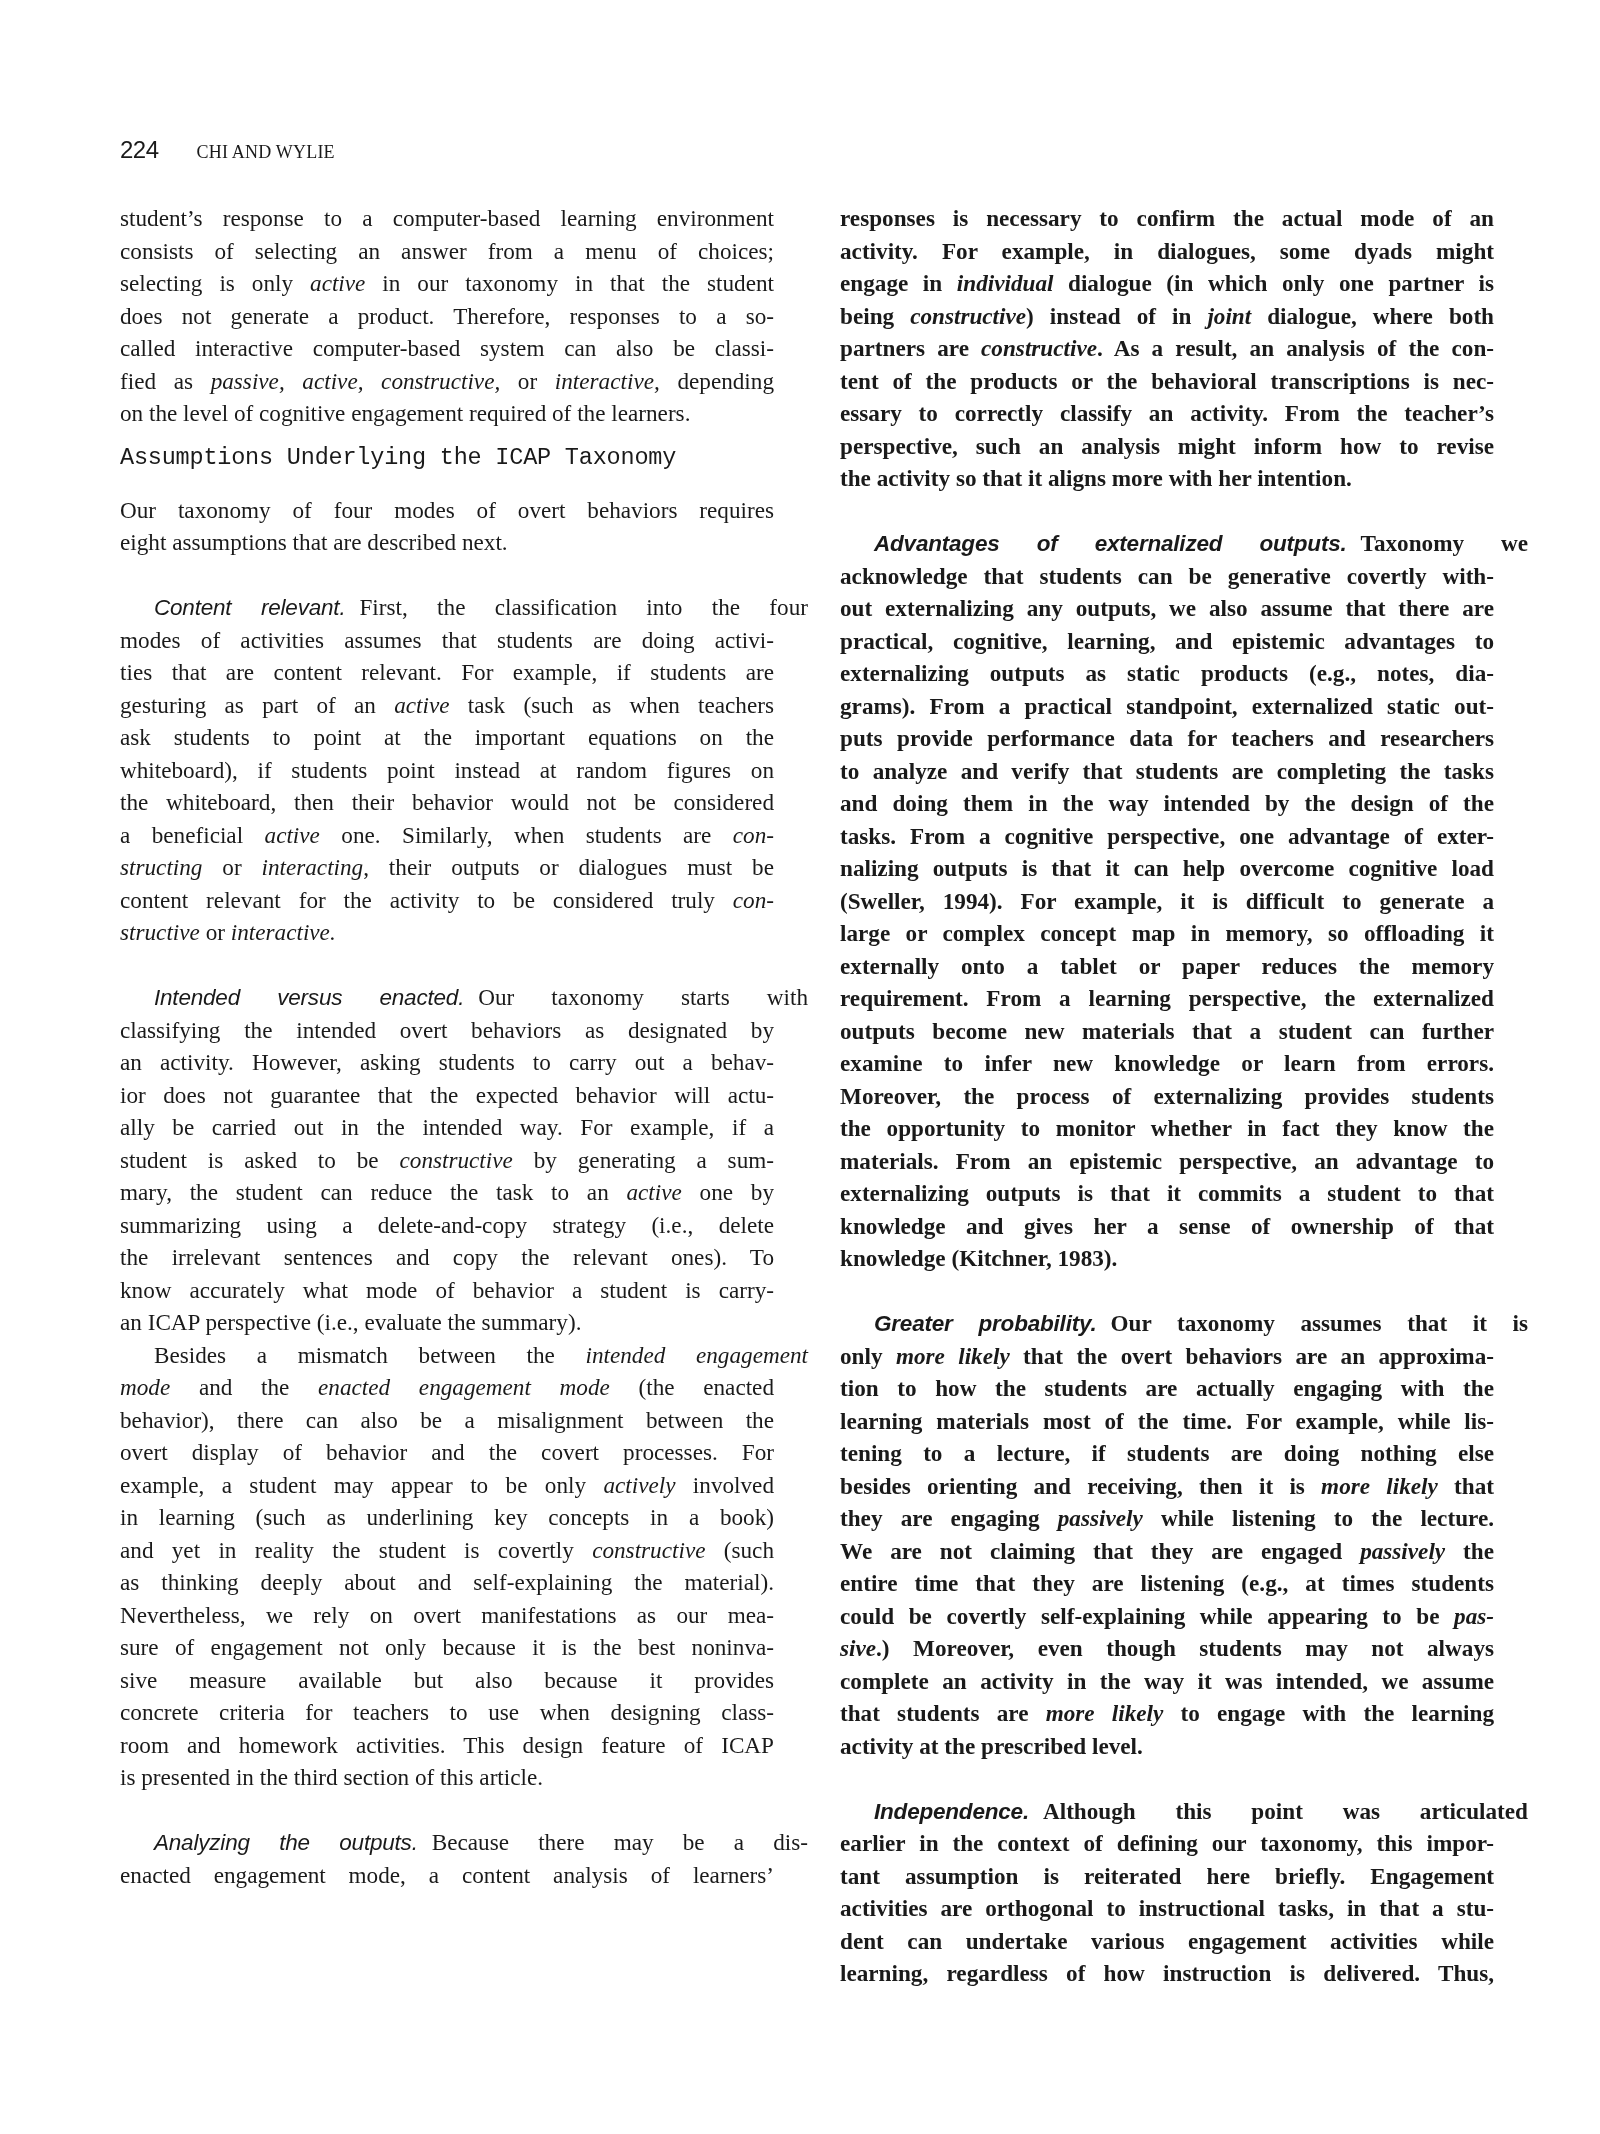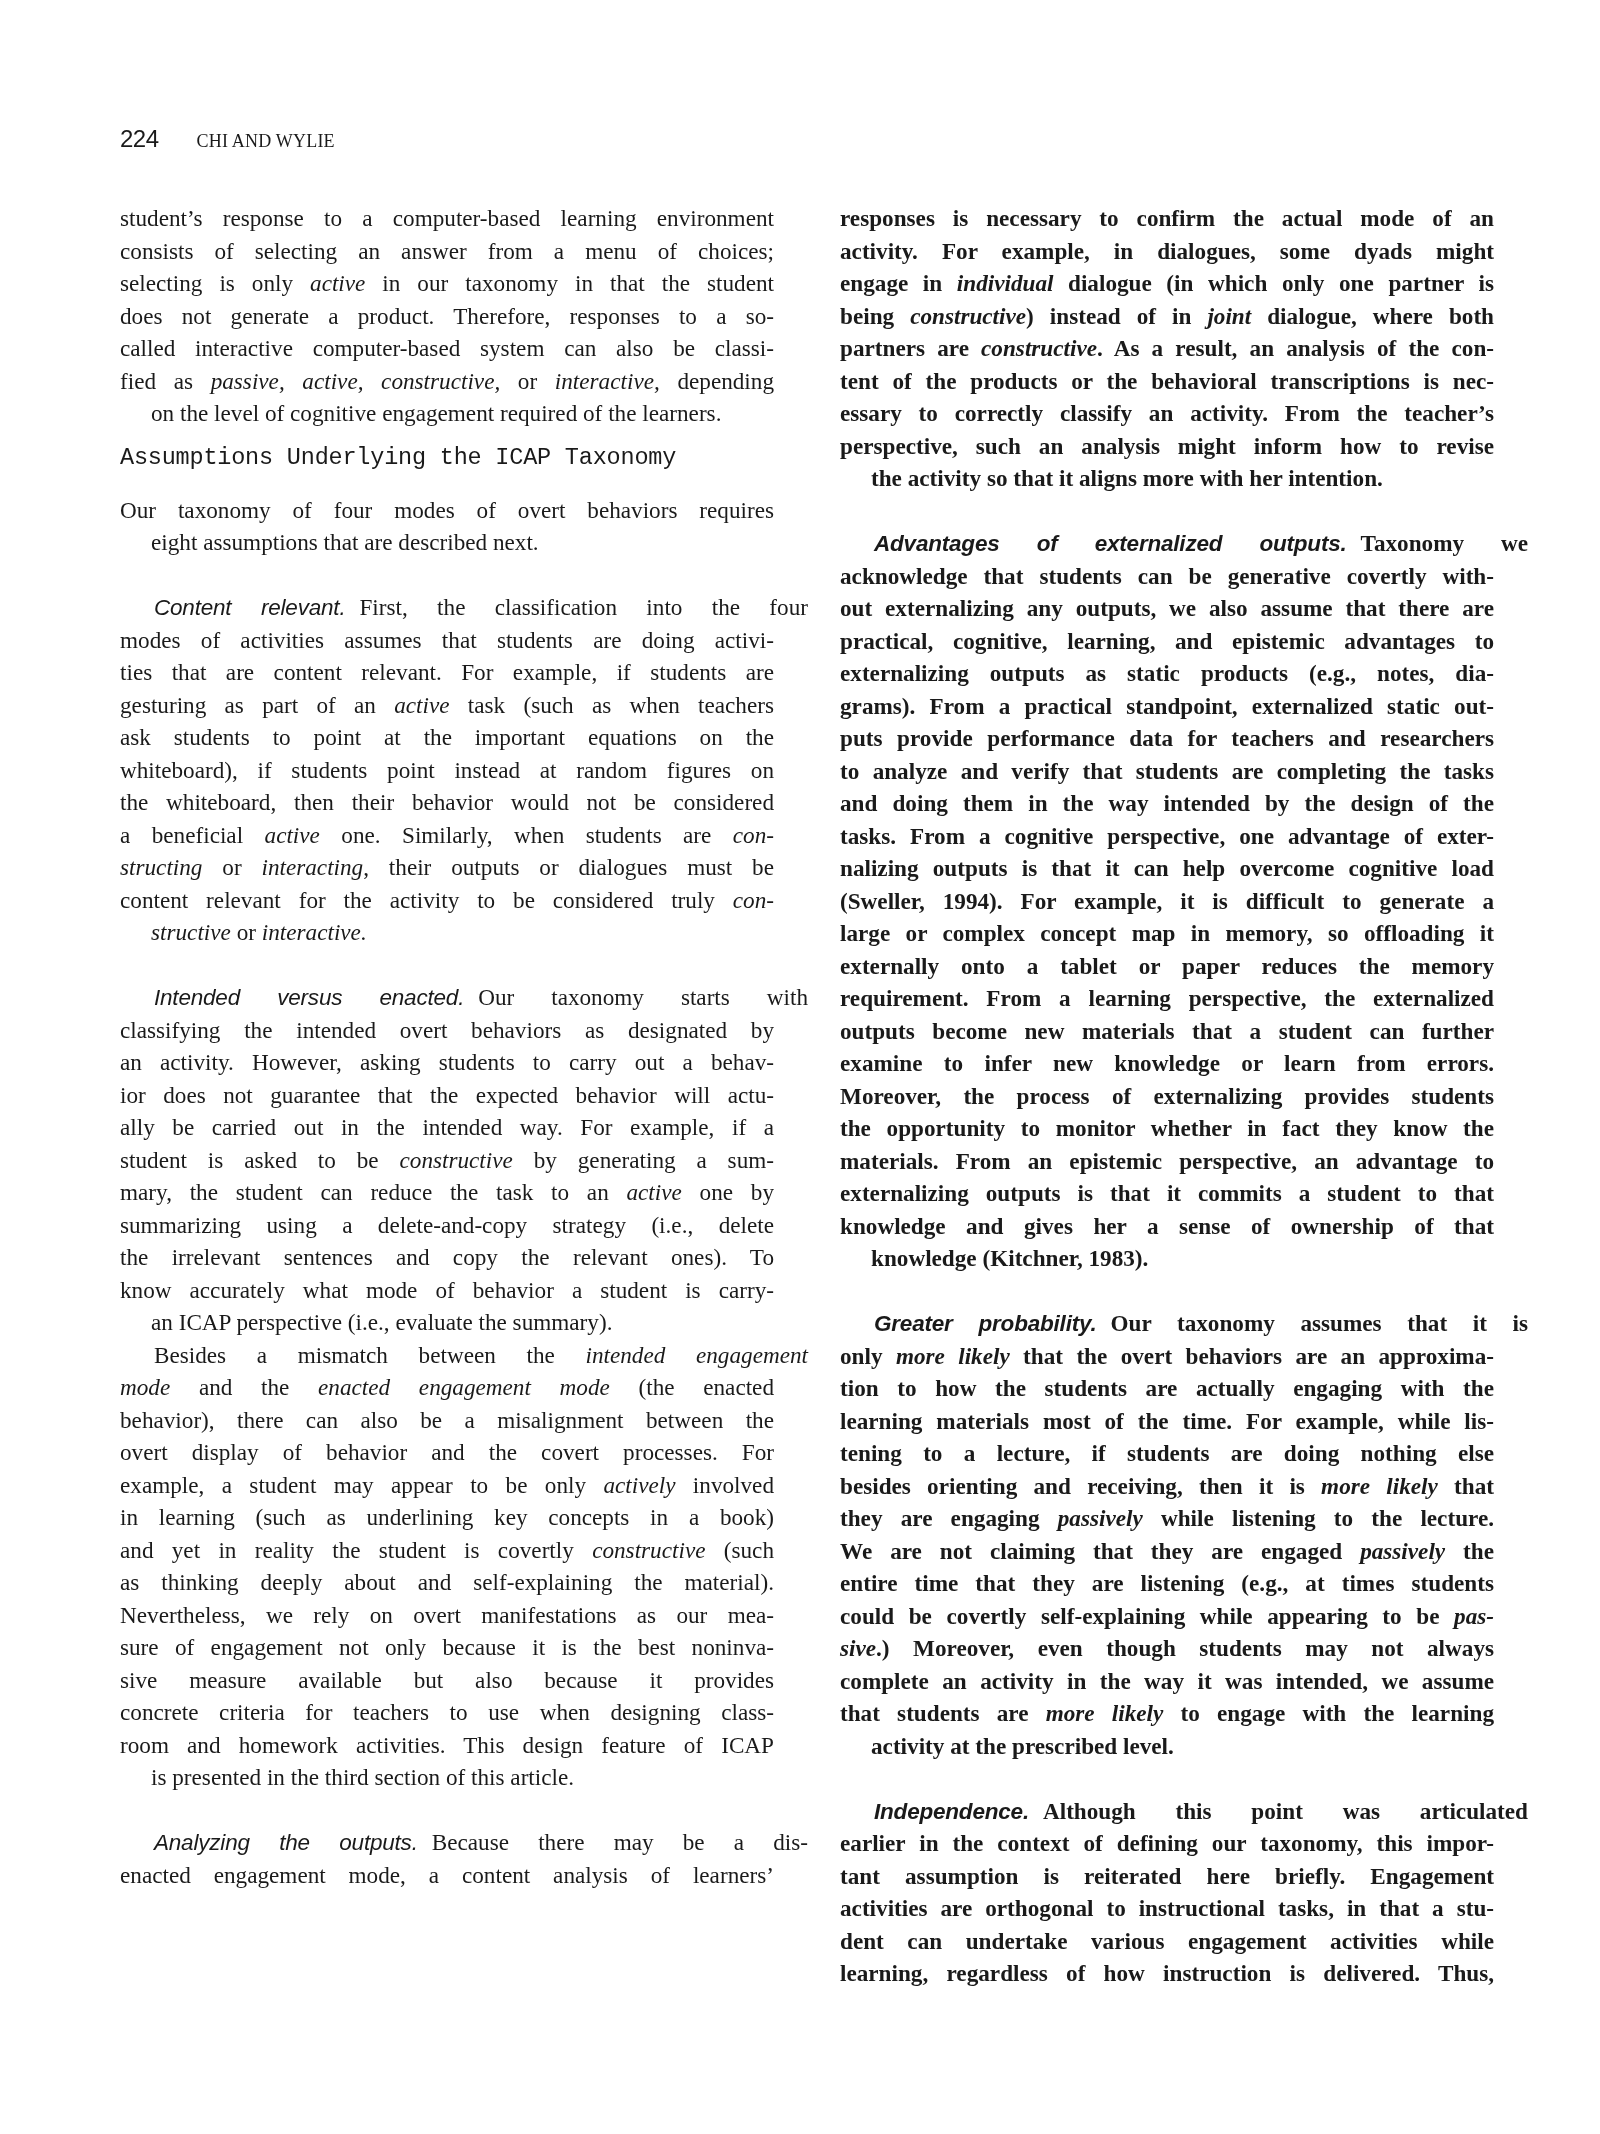--- a/index.html
+++ b/index.html
@@ -1,24 +1,24 @@
 <!DOCTYPE html>
 <html><head>
 <meta charset="utf-8">
 <style>
   html, body { margin:0; padding:0; background:#ffffff; }
   body { width:1600px; height:2134px; position:relative; overflow:hidden; color:#1a1a1a; }
-  .page-header { position:absolute; left:120px; top:125px; height:32px; display:flex; align-items:baseline; }
+  .page-header { position:absolute; left:120px; top:136px; height:32px; display:flex; align-items:baseline; }
   .page-num { font-family:"Liberation Sans", sans-serif; font-size:24px; letter-spacing:-0.5px; }
   .running-head { font-family:"Liberation Serif", serif; font-size:18px; margin-left:38px; letter-spacing:0.2px; }
   .column { position:absolute; width:654px; font-family:"Liberation Serif", serif; font-size:23.2px; }
   .col-left { left:120px; top:202px; }
   .col-right { left:840px; top:202px;font-weight:bold; }
   .line { display:block; height:32.5px; line-height:32.5px; text-align:justify; text-align-last:justify; white-space:nowrap; overflow:visible; }
-  .line.last { text-align-last:left;margin-left:31px; }
+  .line.last { text-align-last:left; }
   .line .fill { display:inline-block; width:100%; text-align:justify; text-align-last:justify; }
   .line.last .fill { text-align-last:left; }
   .indent { padding-left:34px; }
   .gap { display:block; height:32.5px; }
   .section-heading { display:block; font-family:Liberation Mono, monospace; font-size:23.5px; height:40px; line-height:40px; margin-top:8px; margin-bottom:16px; letter-spacing:-0.2px; }
   .run-head { font-family:"Liberation Sans", sans-serif; font-style:italic; font-size:22.5px; letter-spacing:-0.2px; }
   .it { font-style:italic; }
   .sp { display:inline-block; width:14px; }
 </style>
 </head>

